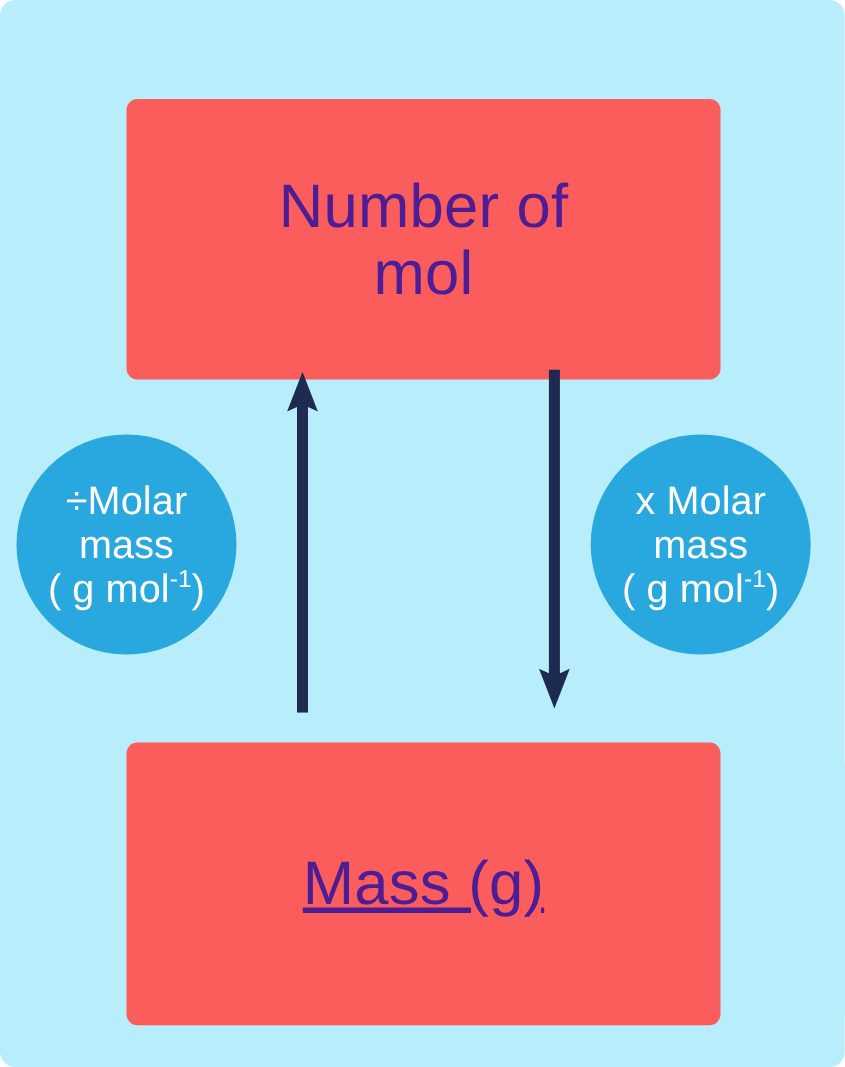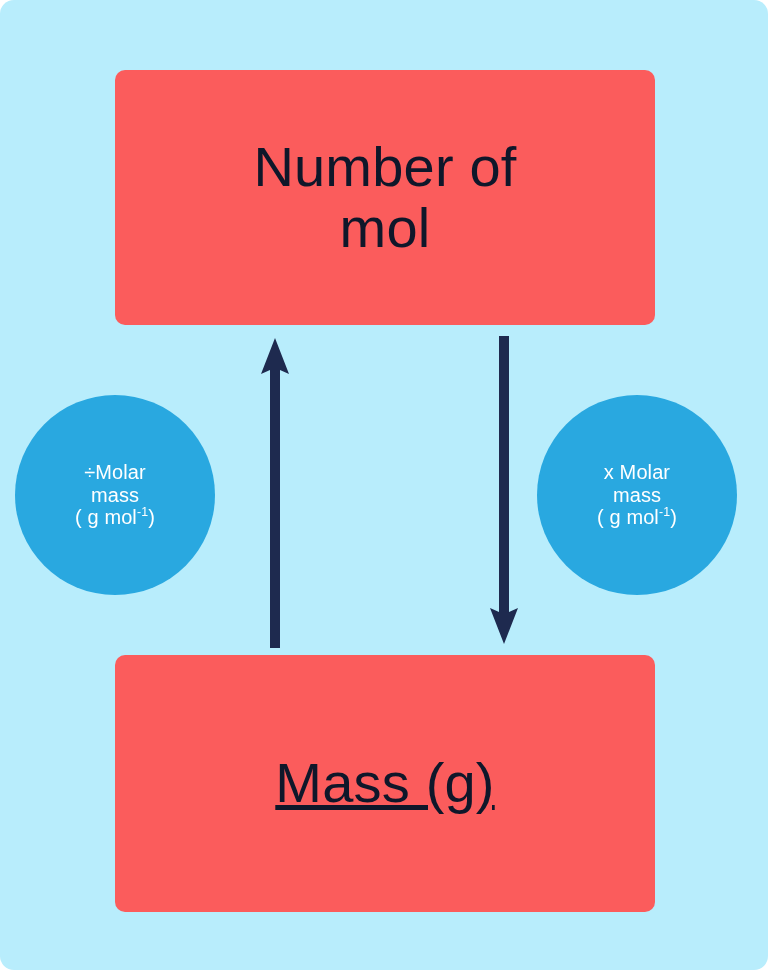--- a/index.html
+++ b/index.html
@@ -24,22 +24,23 @@
 
   
   .concept-box {
     position: absolute;
     background: #fb5c5c;
     border-radius: 10px;
     display: flex;
     align-items: center;
     justify-content: center;
     text-align: center;
-    color: #0f172a;
+    color: #4c1d95;
     box-sizing: border-box;
+    margin-top: 20px;
   }
   #box-top {
     left: 115px;
     top: 70px;
     width: 540px;
     height: 255px;
   }
   #box-bottom {
     left: 115px;
     top: 655px;
@@ -72,21 +73,21 @@
   }
   #circle-left {
     left: 15px;
     top: 395px;
   }
   #circle-right {
     left: 537px;
     top: 395px;
   }
   .op-text {
-    font-size: 20px;
+    font-size: 36px;
     line-height: 1.12;
     font-weight: 400;
     letter-spacing: 0.1px;
     padding: 0 4px;
   }
   .op-text .ln {
     display: block;
     white-space: nowrap;
   }
   .op-text sup {

